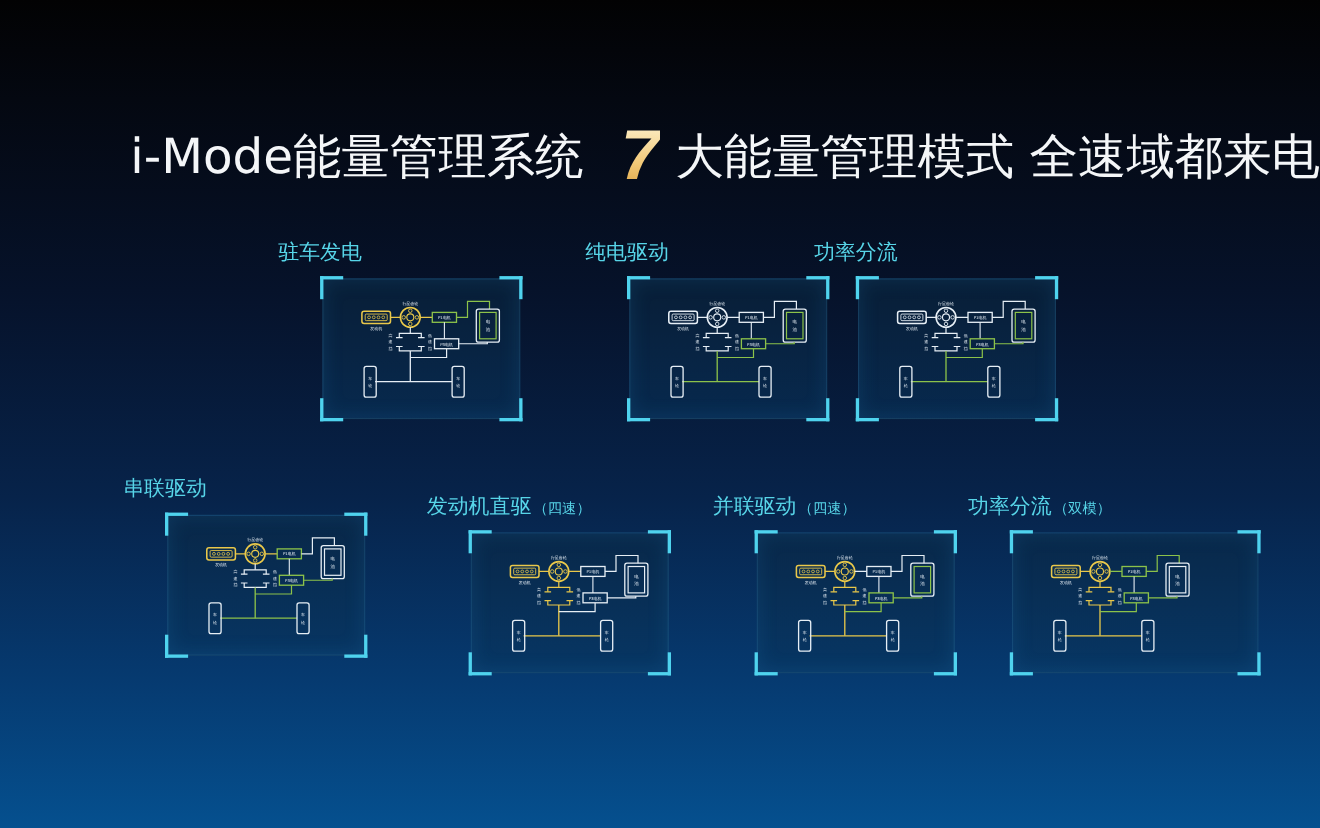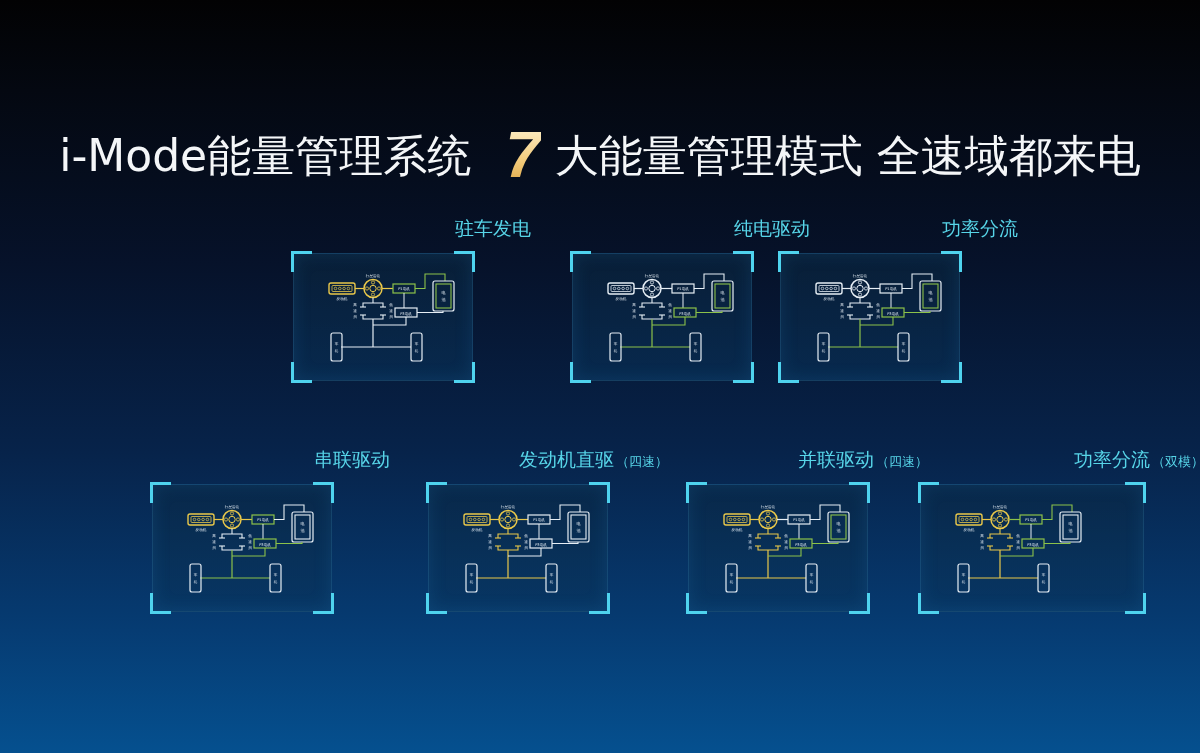--- a/index.html
+++ b/index.html
@@ -3,36 +3,36 @@
 <meta charset="utf-8">
 <style>
   html, body { margin: 0; padding: 0; }
   body {
     width: 1200px; height: 753px; overflow: hidden; position: relative;
     background: linear-gradient(180deg, #020203 0%, #040811 12%, #06122a 35%, #07234a 60%, #063a70 82%, #05508f 100%);
     font-family: "DejaVu Sans", "Liberation Sans", sans-serif;
     color: #fff;
   }
   .title {
-    position: absolute; left: 0; right: 0; top: 118px; text-align: center;
+    position: absolute; left: 0; right: 0; top: 104px; text-align: right;
     font-size: 44px; letter-spacing: 0px; white-space: nowrap; color: #f4f6f8;
     font-weight: 400;
   }
   .title .num {
     font-family: "Liberation Sans", sans-serif;
     font-weight: 700; font-size: 64px; font-style: italic;
     background: linear-gradient(180deg, #fff6d8 0%, #f2c978 60%, #d99f3c 100%);
     -webkit-background-clip: text; background-clip: text; color: transparent;
     margin: 0 14px 0 34px; vertical-align: -6px;
   }
   .panel {
     position: absolute; width: 180px; height: 128px;
   }
   .panel .label {
-    position: absolute; left: -40px; right: -60px; top: -37px; text-align: right;
+    position: absolute; left: -40px; right: -60px; top: -37px; text-align: left;
     font-size: 19px; color: #57d5e8; white-space: nowrap;
   }
   .panel .label .sub { font-size: 13px; color: #57d5e8; margin-left: 2px; }
   .frame {
     position: absolute; inset: 0;
     background: linear-gradient(180deg, rgba(10,40,66,0.55), rgba(8,52,92,0.55));
     border: 1px solid rgba(70,160,210,0.22);
     box-shadow: inset 0 0 18px rgba(40,140,200,0.18);
   }
   .corner { position: absolute; width: 18px; height: 18px; border-color: #4fd3ee; border-style: solid; border-width: 0; }
@@ -269,21 +269,21 @@
           <text x="43.5" y="92" font-size="3.6" fill="#e6eef5" text-anchor="middle">车</text>
           <text x="43.5" y="99" font-size="3.6" fill="#e6eef5" text-anchor="middle">轮</text>
         </g>
         <g>
           <rect x="118" y="80" width="11" height="28" rx="2" fill="none" stroke="#e6eef5" stroke-width="1.2"></rect>
           <text x="123.5" y="92" font-size="3.6" fill="#e6eef5" text-anchor="middle">车</text>
           <text x="123.5" y="99" font-size="3.6" fill="#e6eef5" text-anchor="middle">轮</text>
         </g>
       </svg>
   </div>
-    <div class="panel" style="left: 152px; top: 484px;">
+    <div class="panel" style="left: 152px; top: 468px;">
     <div class="label"><span class="name">串联驱动</span><span class="sub"></span></div>
     <div class="frame"></div>
     <div class="corner c-tl"></div>
     <div class="corner c-tr"></div>
     <div class="corner c-bl"></div>
     <div class="corner c-br"></div>
     <svg class="diagram" viewBox="0 0 180 128" xmlns="http://www.w3.org/2000/svg">
         <g>
           <rect x="36" y="30" width="26" height="11" rx="2" fill="none" stroke="#e9c84a" stroke-width="1.4"></rect>
           <rect x="39" y="32.5" width="20" height="6" rx="1" fill="none" stroke="#e9c84a" stroke-width="0.8"></rect>

